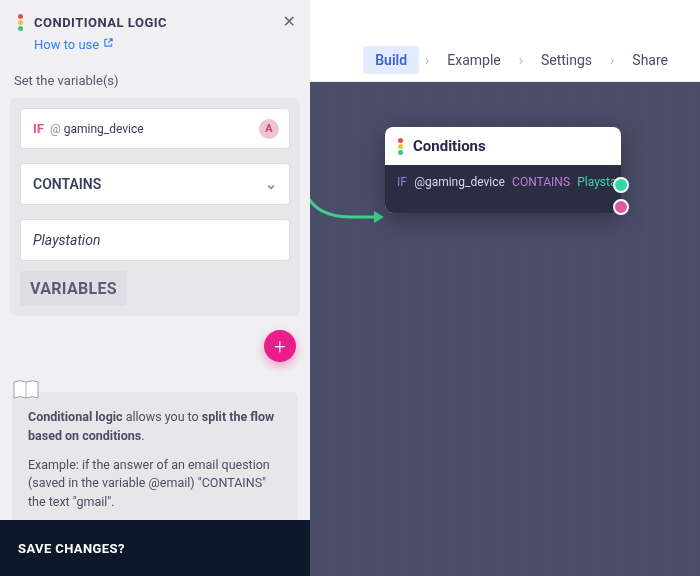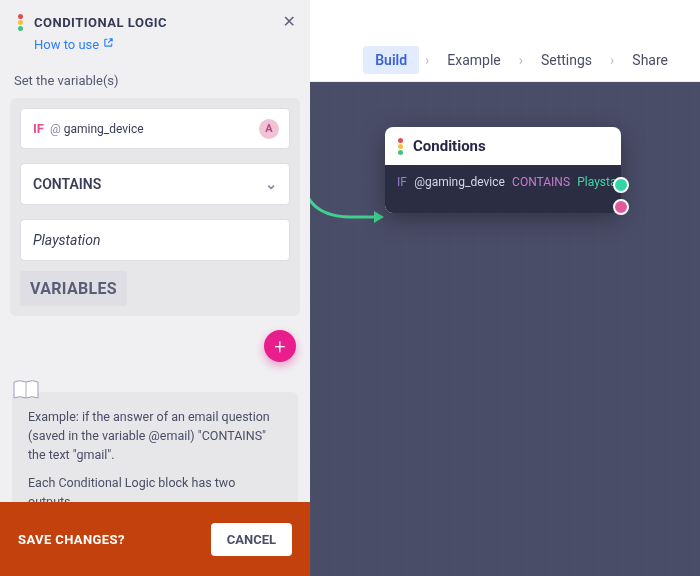--- a/index.html
+++ b/index.html
@@ -40,21 +40,21 @@
 
   .add-row { margin:14px 0; display:flex; justify-content:flex-end; padding-right:4px;}
   .add-btn { width:32px; height:32px; border-radius:50%; background:#e91e8c; color:#fff; display:flex; align-items:center; justify-content:center; box-shadow:0 4px 10px rgba(233,30,140,.4); font-size:20px; font-weight:300; cursor:pointer;}
 
   .info-box { background:#e7e7ea; border-radius:6px; padding:16px 16px; margin:30px 2px 0 2px; position:relative; font-size:12.5px; color:#4b4e66; line-height:1.5;}
   .info-box p { margin-bottom:10px;}
   .info-box strong { font-weight:700;}
   .book-icon { position:absolute; left:-2px; top:-18px; width:32px; height:32px; }
 
   
-  .footer { background:#c2410c; color:#fff; display:flex; align-items:center; padding:16px 18px; height:74px; justify-content:space-between; font-size:13px; }
+  .footer { background:#0f172a; color:#fff; display:flex; align-items:center; padding:16px 18px; height:56px; justify-content:space-between; font-size:13px; }
   .footer-label { font-weight:700; letter-spacing:.4px;}
   .footer-btns { display:flex; gap:10px;}
   .btn { border-radius:4px; padding:9px 16px; font-size:13px; font-weight:700; cursor:pointer; border:none;}
   .btn-cancel { background:#fff; color:#4b4e66;}
   .btn-save { background:#33c18a; color:#fff;}
 
   
   .right-area { flex:1; display:flex; flex-direction:column; background:#fff;}
   .topbar { height:44px; background:#fff; border-bottom:1px solid #ececf0; display:flex; align-items:center; justify-content:flex-end; padding:0 20px; gap:6px; font-size:14px; color:#4b4e66;margin-top:38px;}
   .topbar .tab { padding:6px 12px; border-radius:3px;}
@@ -118,29 +118,29 @@
 
     <div class="add-row">
       <div class="add-btn">+</div>
     </div>
 
     <div class="info-box">
       <svg class="book-icon" viewBox="0 0 48 48">
         <path d="M6 12 Q14 8 24 12 Q34 8 42 12 L42 36 Q34 32 24 36 Q14 32 6 36 Z" fill="#fefefe" stroke="#9ca0b6" stroke-width="1.5"></path>
         <path d="M24 12 L24 36" stroke="#9ca0b6" stroke-width="1.2"></path>
       </svg>
+      <p><strong>Conditional logic</strong><span> allows you to </span><strong>split the flow based on conditions</strong><span>.</span></p>
       <p>Example: if the answer of an email question (saved in the variable @email) "CONTAINS" the text "gmail".</p>
       <p>Each Conditional Logic block has two outputs,</p>
     </div>
   </div>
 
   <div class="footer">
     <span class="footer-label">SAVE CHANGES?</span>
     <div class="footer-btns">
-      <button class="btn btn-cancel">CANCEL</button>
     </div>
   </div>
 </div>
 
 <div class="right-area">
   <div class="topbar">
     <span class="tab active">Build</span>
     <span class="sep">›</span>
     <span class="tab">Example</span>
     <span class="sep">›</span>

